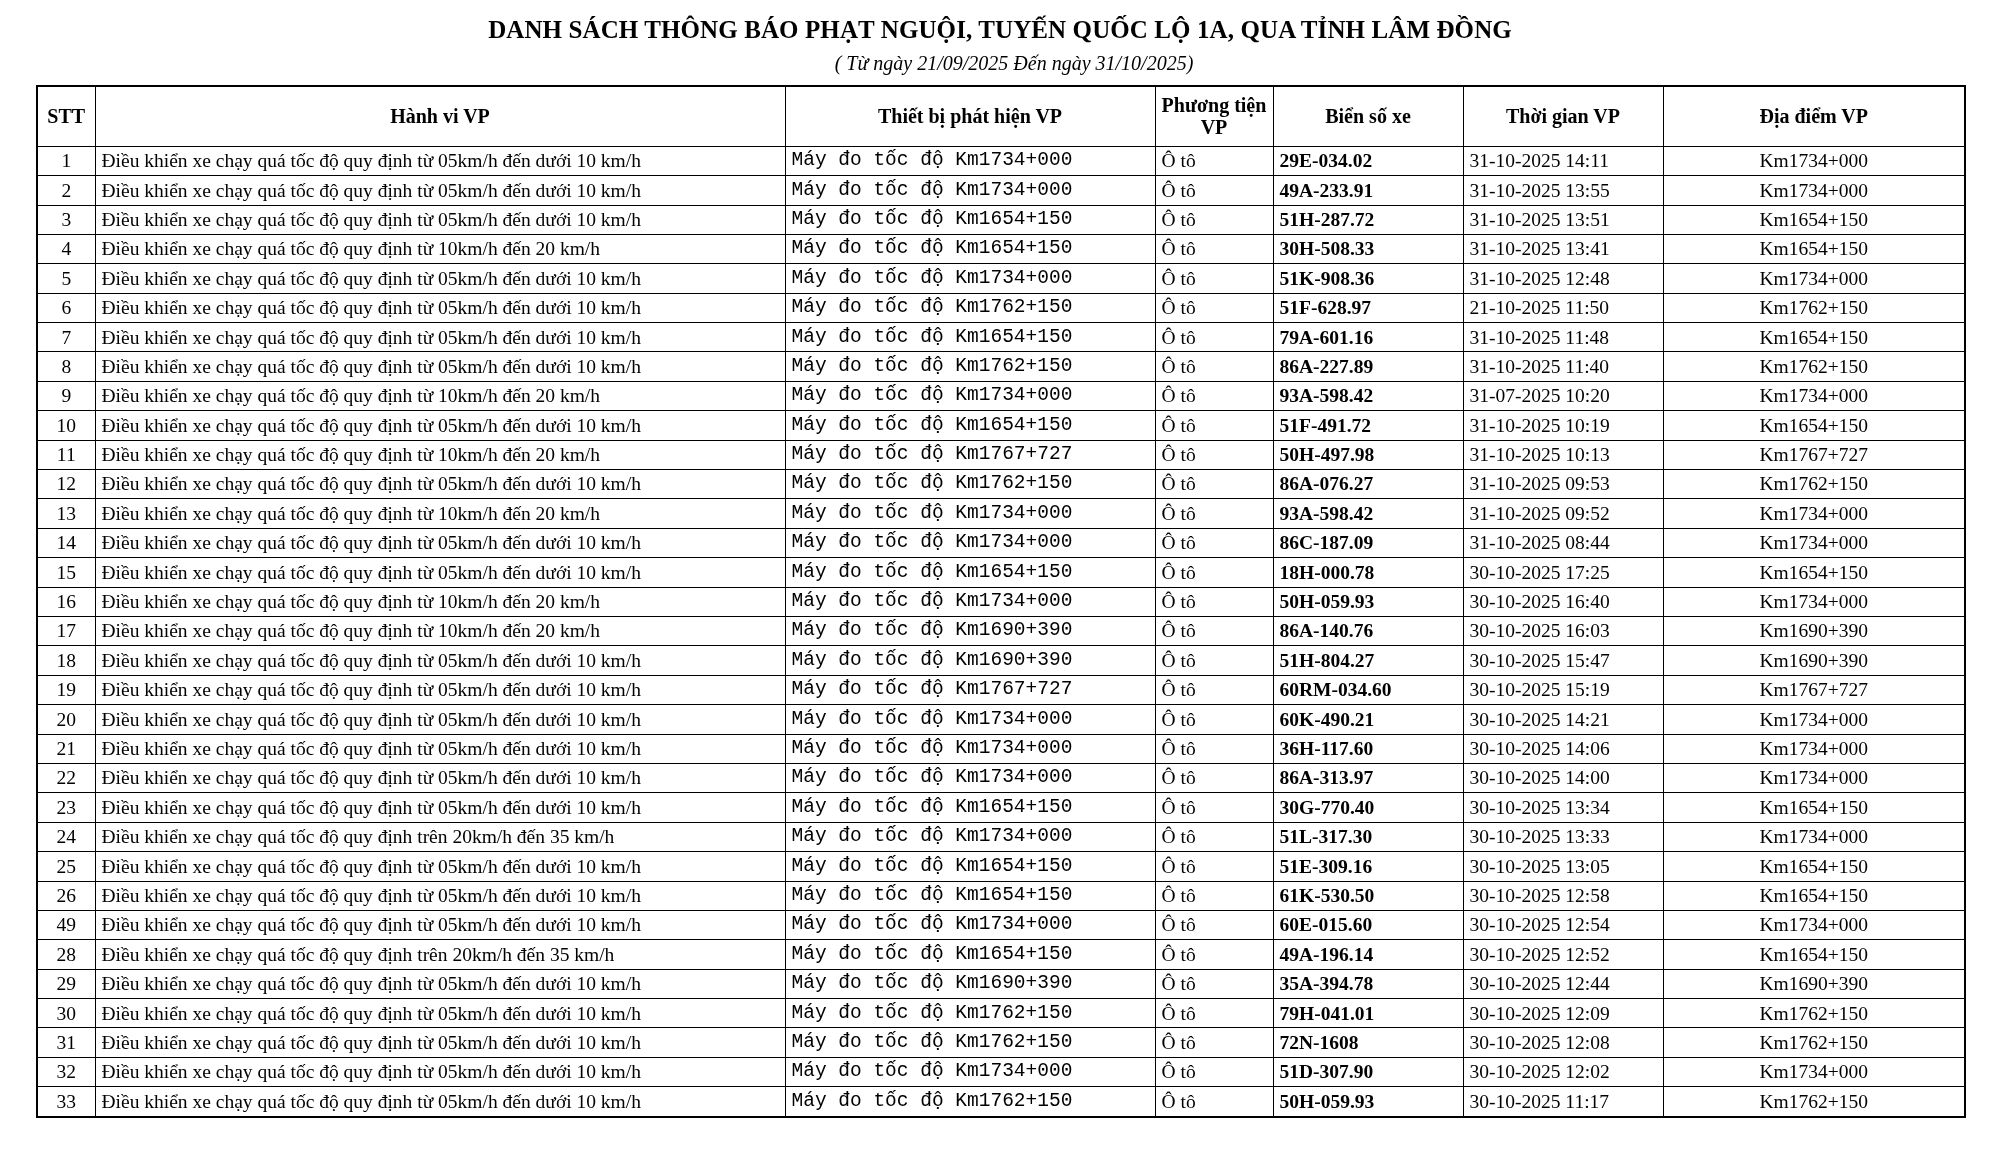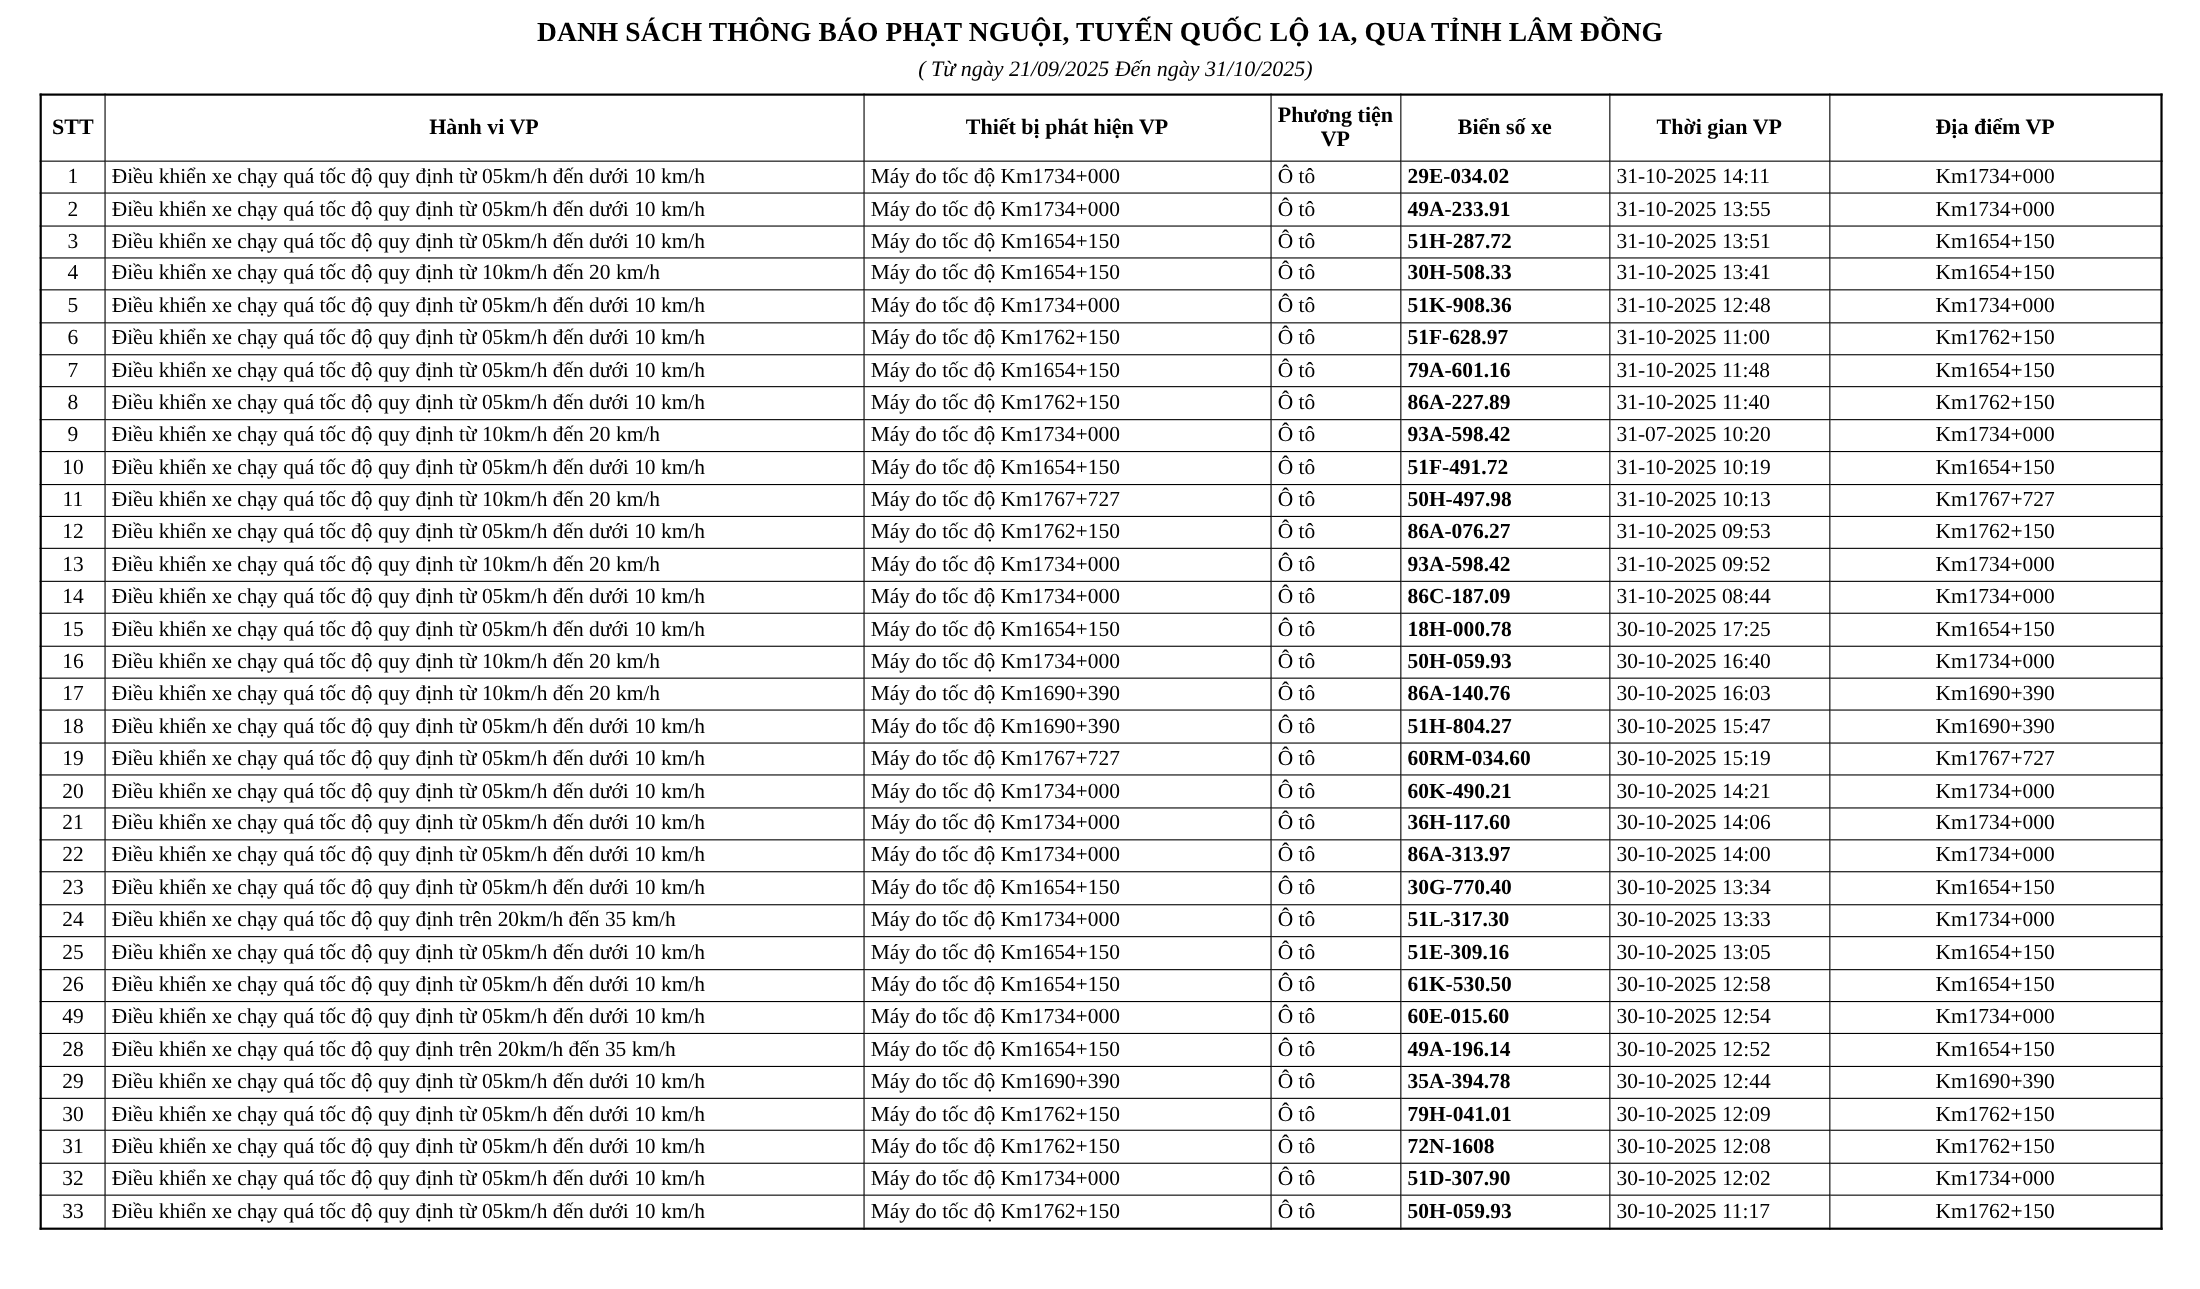--- a/index.html
+++ b/index.html
@@ -81,21 +81,21 @@
   .col-stt      { width: 58px; }
   .col-hanhvi   { width: 690px; }
   .col-thietbi  { width: 370px; }
   .col-phuongtien { width: 118px; }
   .col-bienso   { width: 190px; }
   .col-thoigian { width: 200px; }
   .col-diadiem  { width: 302px; }
 
   td.cell-stt       { text-align: center; }
   td.cell-hanhvi    { text-align: left; }
-  td.cell-thietbi   { text-align: left; }
+  td.cell-thietbi   { text-align: left; font-family: Liberation Mono, monospace; }
   td.cell-phuongtien{ text-align: left; }
   td.cell-bienso    { text-align: left; font-weight: bold; }
   td.cell-thoigian  { text-align: left; }
   td.cell-diadiem   { text-align: center; }
 </style>
 </head>
 <body>
 
 <div class="page">
 
@@ -170,21 +170,21 @@
             <td class="cell-bienso">51K-908.36</td>
             <td class="cell-thoigian">31-10-2025 12:48</td>
             <td class="cell-diadiem">Km1734+000</td>
           </tr>
           <tr>
             <td class="cell-stt">6</td>
             <td class="cell-hanhvi">Điều khiển xe chạy quá tốc độ quy định từ 05km/h đến dưới 10 km/h</td>
             <td class="cell-thietbi">Máy đo tốc độ Km1762+150</td>
             <td class="cell-phuongtien">Ô tô</td>
             <td class="cell-bienso">51F-628.97</td>
-            <td class="cell-thoigian">31-10-2025 11:00</td>
+            <td class="cell-thoigian">21-10-2025 11:50</td>
             <td class="cell-diadiem">Km1762+150</td>
           </tr>
           <tr>
             <td class="cell-stt">7</td>
             <td class="cell-hanhvi">Điều khiển xe chạy quá tốc độ quy định từ 05km/h đến dưới 10 km/h</td>
             <td class="cell-thietbi">Máy đo tốc độ Km1654+150</td>
             <td class="cell-phuongtien">Ô tô</td>
             <td class="cell-bienso">79A-601.16</td>
             <td class="cell-thoigian">31-10-2025 11:48</td>
             <td class="cell-diadiem">Km1654+150</td>

